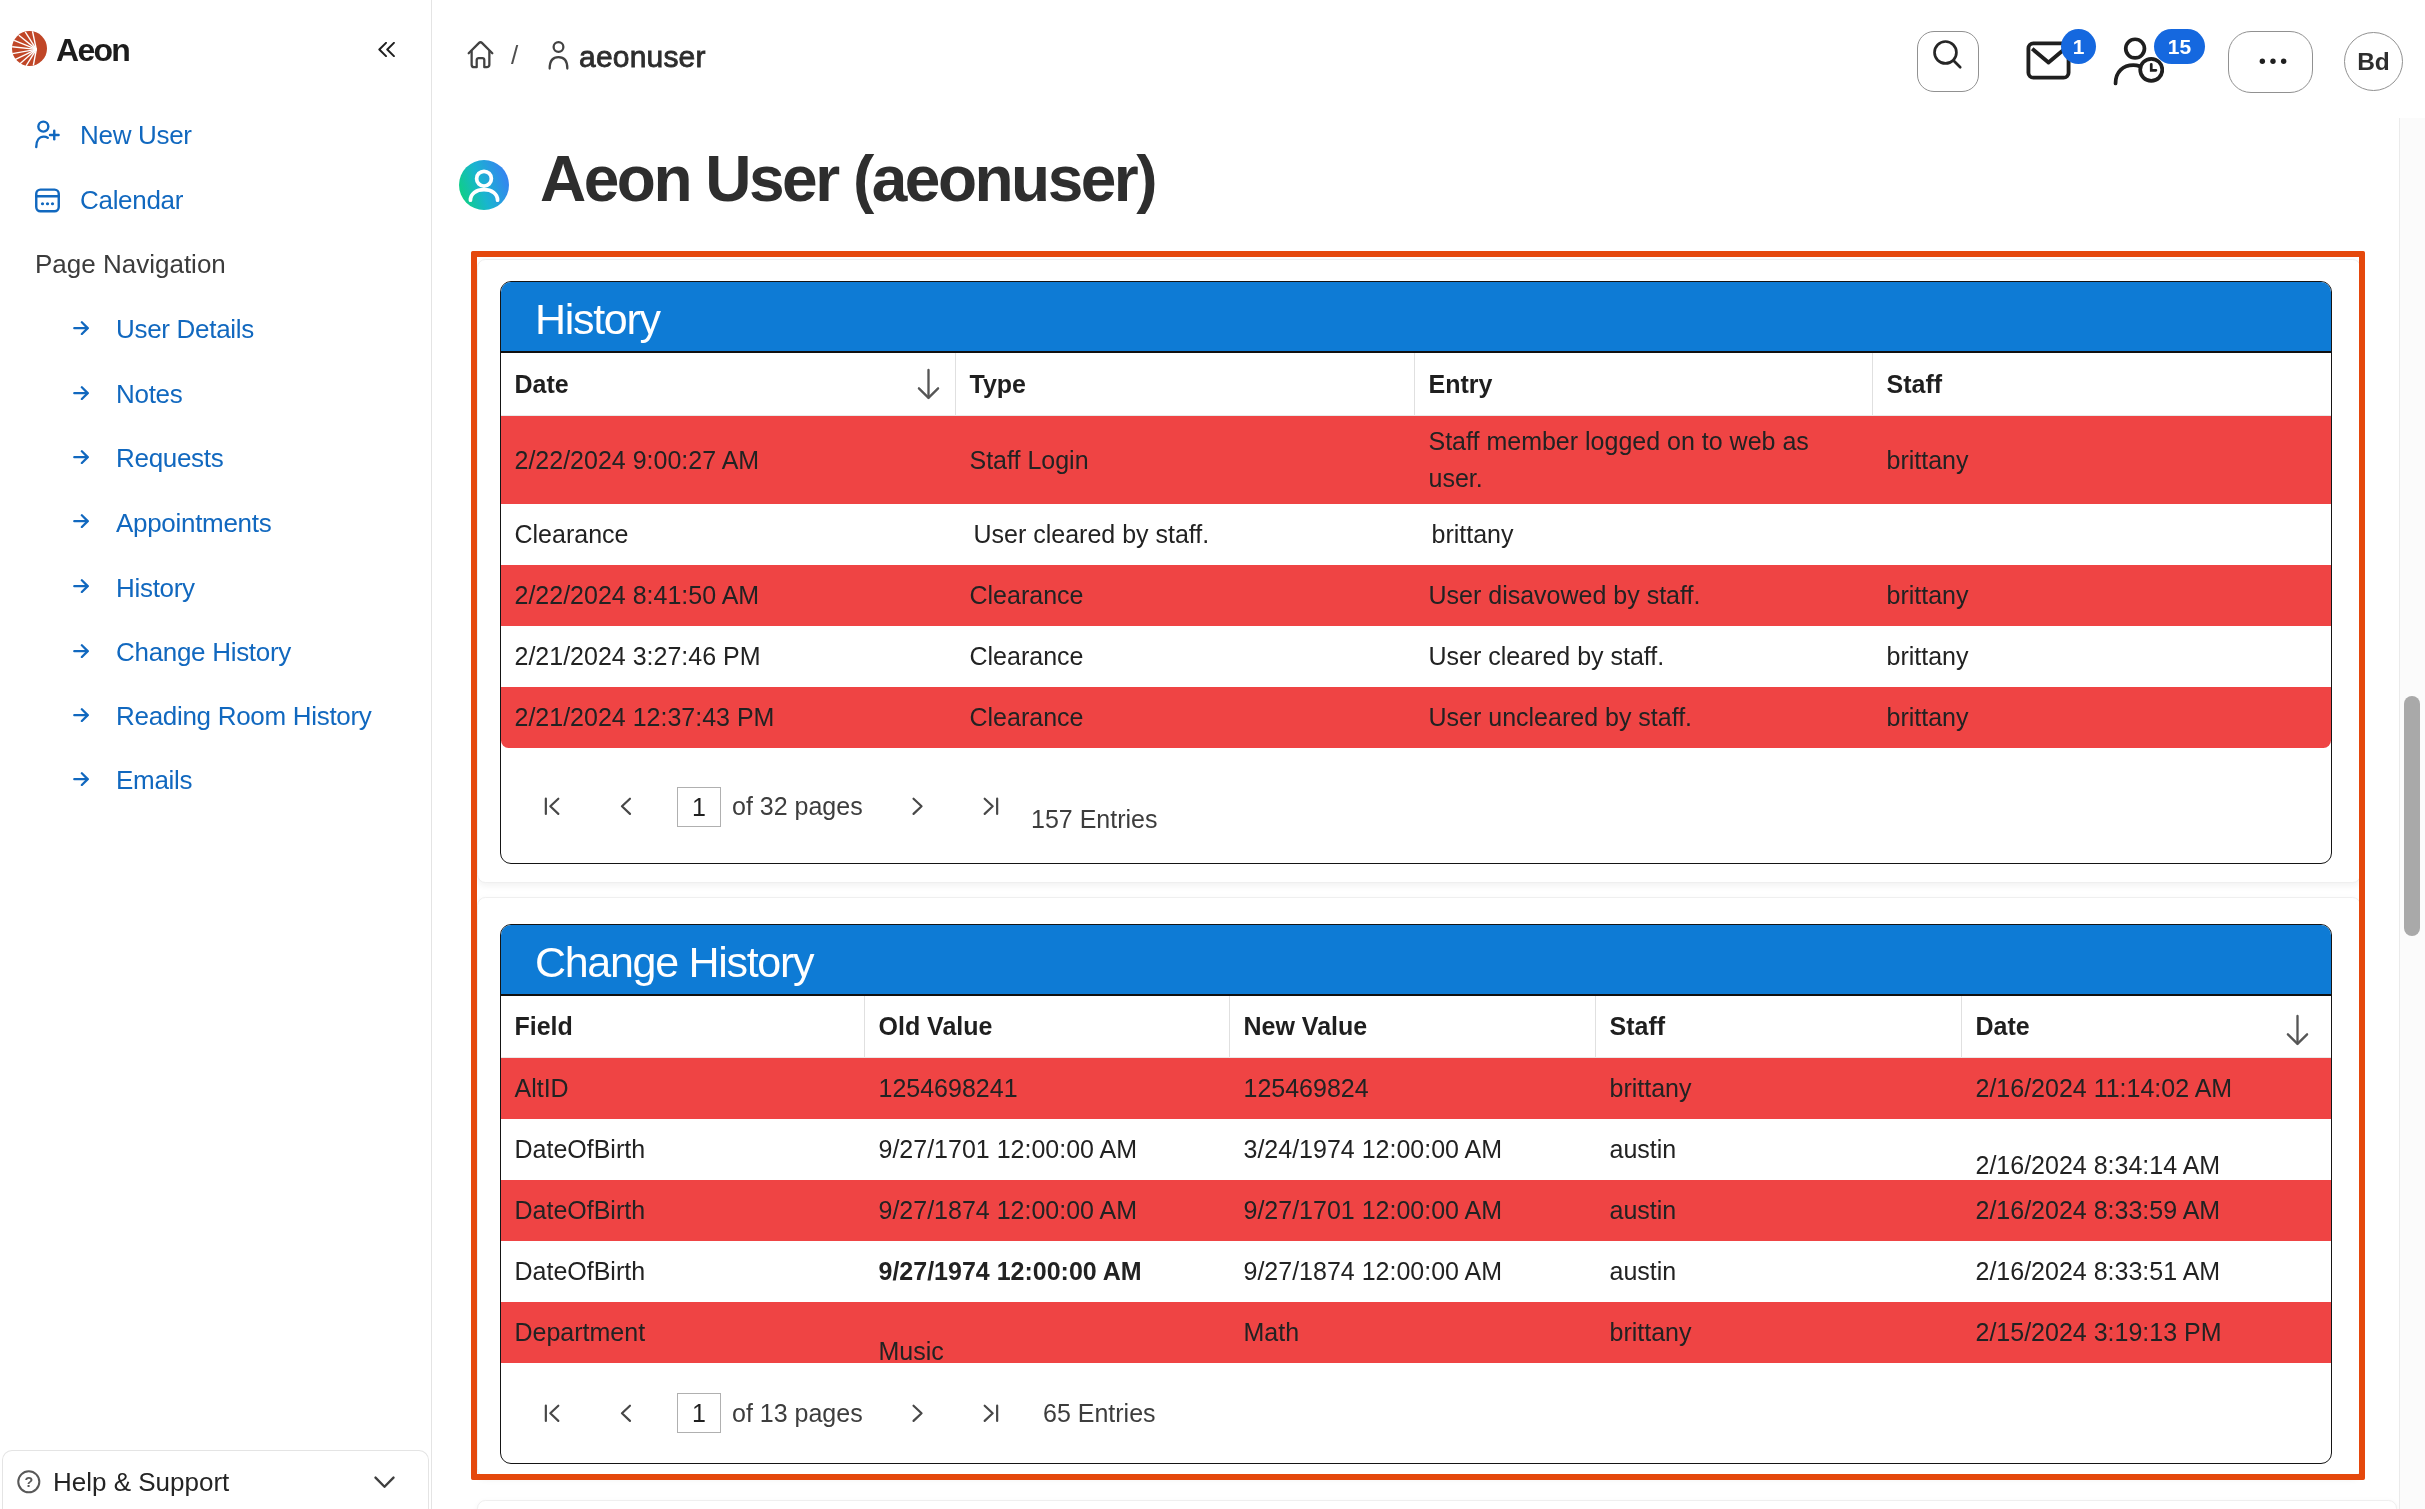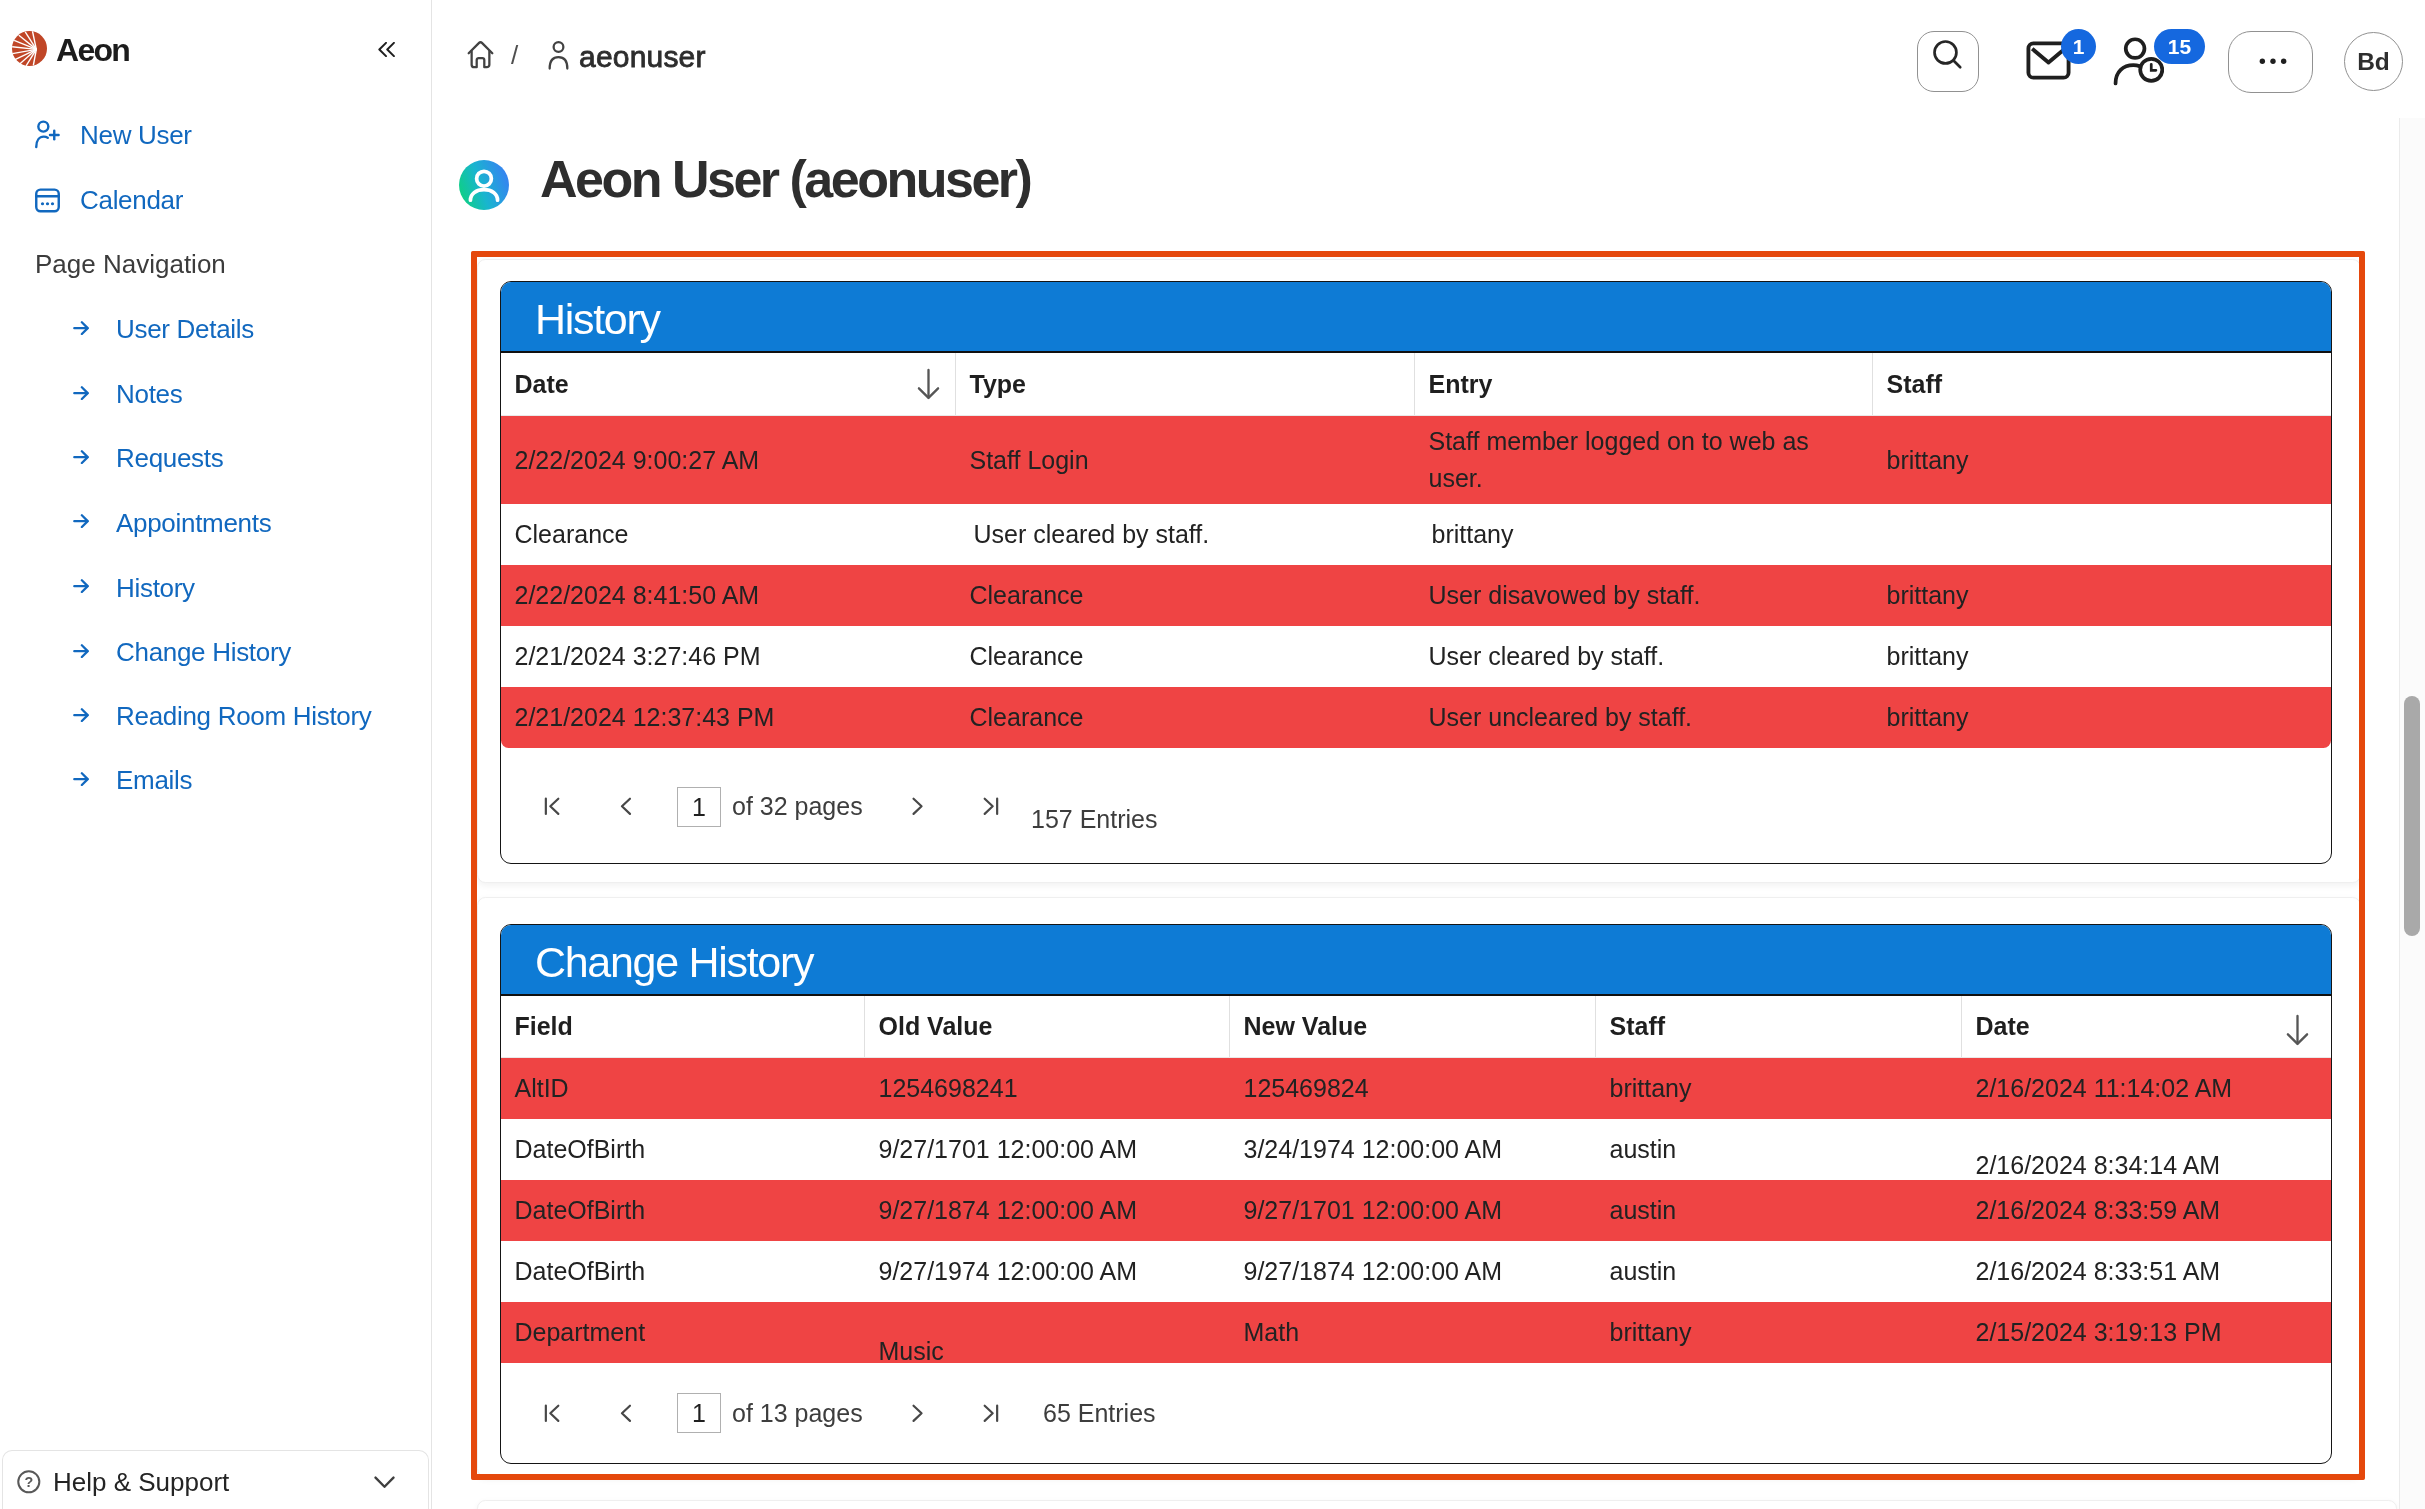--- a/index.html
+++ b/index.html
@@ -19,21 +19,21 @@
   #help { position:absolute; left:1.7px; top:1450px; width:427px; height:62px;
     border:1.7px solid #e4e4e4; border-bottom:none; border-radius:10px 10px 0 0; background:#fff;}
 
   
   #crumb-user { position:absolute; left:579px; top:43px; font-size:30px; font-weight:400; color:#2d2d2d; line-height:28px; -webkit-text-stroke:0.8px #2d2d2d; letter-spacing:0.2px;}
   #crumb-slash { position:absolute; left:511px; top:40px; font-size:26px; color:#4f4f4f; }
   .iconbtn { position:absolute; border:1.7px solid #919191; background:#fff; }
   .badge { position:absolute; background:#1568df; color:#fff; font-weight:700; font-size:21px;
     display:flex; align-items:center; justify-content:center; }
   #title { position:absolute; left:540px; top:145px; height:69px; line-height:69px;
-    font-size:52px; font-weight:700; color:#2e2e2e; letter-spacing:-2.5px; }
+    font-size:64px; font-weight:700; color:#2e2e2e; letter-spacing:-2.5px; }
   #avatar { position:absolute; left:459px; top:160px; width:50px; height:50px; border-radius:50%;
     background:linear-gradient(70deg, #0cd671 0%, #19b5cf 45%, #3a7df5 95%); }
 
   
   #orange { position:absolute; left:471px; top:251px; width:1894px; height:1229px;
     border:6.3px solid #e5480c; border-radius:1.7px; z-index:30; }
   .wrapper { position:absolute; left:477px; width:1884px; background:#fff;
     border:1.7px solid #efefef; border-radius:8.4px; box-shadow:0 2.5px 6.7px rgba(0,0,0,0.05); }
 
   
@@ -288,21 +288,21 @@
     </div>
     <div class="row g" style="height:61px;">
       <div class="cell" style="width:364px;">DateOfBirth</div>
       <div class="cell" style="width:365px;">9/27/1874 12:00:00 AM</div>
       <div class="cell" style="width:366px;">9/27/1701 12:00:00 AM</div>
       <div class="cell" style="width:366px;">austin</div>
       <div class="cell" style="flex:1;">2/16/2024 8:33:59 AM</div>
     </div>
     <div class="row" style="height:61px;">
       <div class="cell" style="width:364px;">DateOfBirth</div>
-      <div class="cell" style="width:365px;">9/27/1974 12:00:00 AM</div>
+      <div class="cell" style="width:365px;font-weight:bold;">9/27/1974 12:00:00 AM</div>
       <div class="cell" style="width:366px;">9/27/1874 12:00:00 AM</div>
       <div class="cell" style="width:366px;">austin</div>
       <div class="cell" style="flex:1;">2/16/2024 8:33:51 AM</div>
     </div>
     <div class="row g" style="height:61px;">
       <div class="cell" style="width:364px;">Department</div>
       <div class="cell" style="width:365px;margin-top:37px;">Music</div>
       <div class="cell" style="width:366px;">Math</div>
       <div class="cell" style="width:366px;">brittany</div>
       <div class="cell" style="flex:1;">2/15/2024 3:19:13 PM</div>

